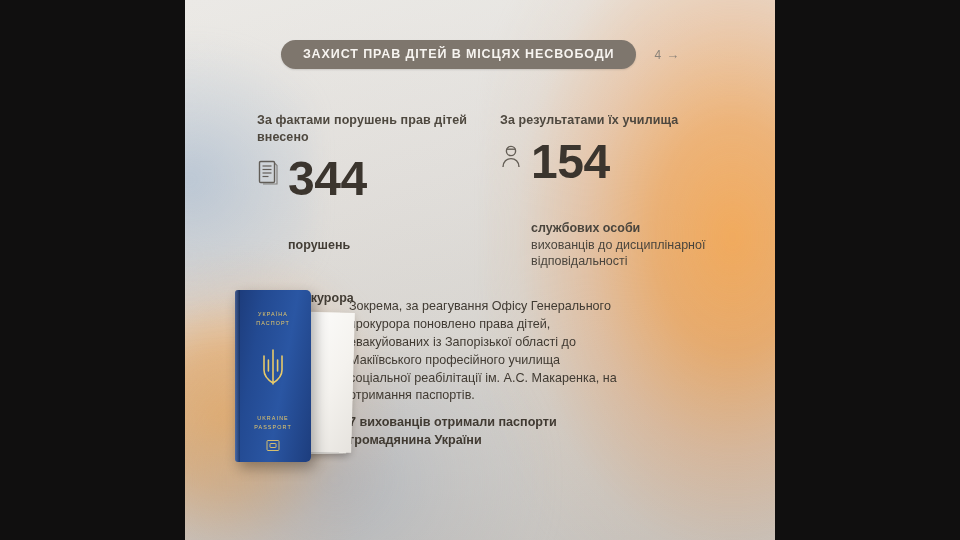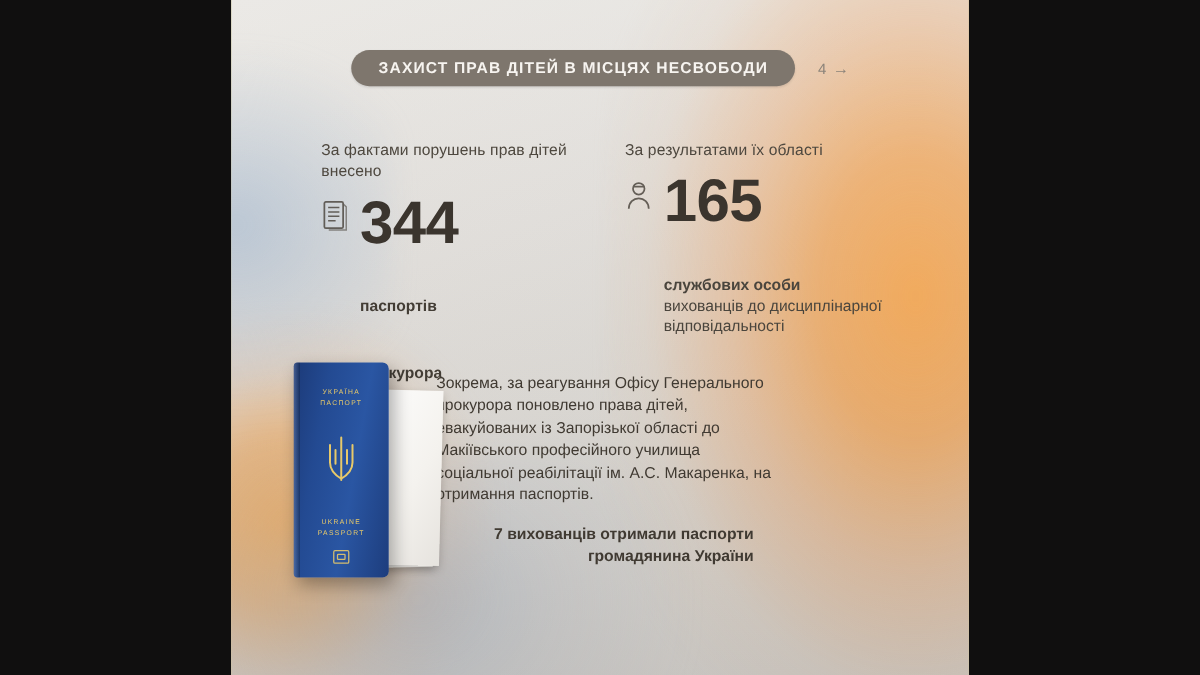--- a/index.html
+++ b/index.html
@@ -148,21 +148,21 @@
     display: flex;
     padding-left: 72px;
     box-sizing: border-box;
     gap: 28px;
   }
   .stat { width: 215px; }
   .stat-caption {
     color: #4e483f;
     font-size: 12.5px;
     line-height: 1.35;
-    font-weight: normal;
+    font-weight: bold;
     margin-bottom: 10px;
     letter-spacing: 0.1px;
   }
   .stat-body {
     display: flex;
     align-items: flex-start;
     gap: 9px;
   }
   .stat-icon {
     width: 22px;
@@ -318,21 +318,21 @@
 
   
   #para {
     width: 268px;
     color: #403a32;
     font-size: 12.6px;
     line-height: 1.42;
     padding-top: 8px;
   }
   #para .p1 { margin: 0 0 9px 0; }
-  #para .p2 { margin: 14px; font-weight: bold; text-align: right; }
+  #para .p2 { margin: 0; font-weight: bold; }
 </style>
 </head>
 <body>
 
 <div id="stage">
 
   <div class="side-bar left"></div>
   <div class="side-bar right"></div>
 
   <div id="slide">
@@ -362,39 +362,39 @@
               <line x1="5.5" y1="6" x2="14.5" y2="6" stroke="#4a443c" stroke-width="1.2"></line>
               <line x1="5.5" y1="9.5" x2="14.5" y2="9.5" stroke="#4a443c" stroke-width="1.2"></line>
               <line x1="5.5" y1="13" x2="14.5" y2="13" stroke="#4a443c" stroke-width="1.2"></line>
               <line x1="5.5" y1="16.5" x2="11.5" y2="16.5" stroke="#4a443c" stroke-width="1.2"></line>
               <path d="M17.5 3 L20 5.5 L20 24 L6 24" fill="none" stroke="#4a443c" stroke-width="1.2" opacity="0.7"></path>
             </svg>
           </span>
           <div>
             <div class="stat-num">344</div>
             <div class="stat-unit">
-              <span class="b">паспортів</span>
+              <span class="b">порушень</span>
               <span class="b">прокурора</span>
             </div>
           </div>
         </div>
       </div>
 
       <div class="stat">
-        <div class="stat-caption">За результатами їх області</div>
+        <div class="stat-caption">За результатами їх училища</div>
         <div class="stat-body">
           <span class="stat-icon">
             <svg viewBox="0 0 22 26" width="22" height="26">
               <circle cx="11" cy="8" r="4.6" fill="none" stroke="#4a443c" stroke-width="1.4"></circle>
               <path d="M6.6 6.2 h8.8" stroke="#4a443c" stroke-width="1.4"></path>
               <path d="M3 24 c0-5.2 3.8-8.4 8-8.4 s8 3.2 8 8.4" fill="none" stroke="#4a443c" stroke-width="1.4"></path>
             </svg>
           </span>
           <div>
-            <div class="stat-num">165</div>
+            <div class="stat-num">154</div>
             <div class="stat-unit reg">
               <span class="b">службових особи</span>
               <span>вихованців до дисциплінарної відповідальності</span>
             </div>
           </div>
         </div>
       </div>
 
     </div>
 

